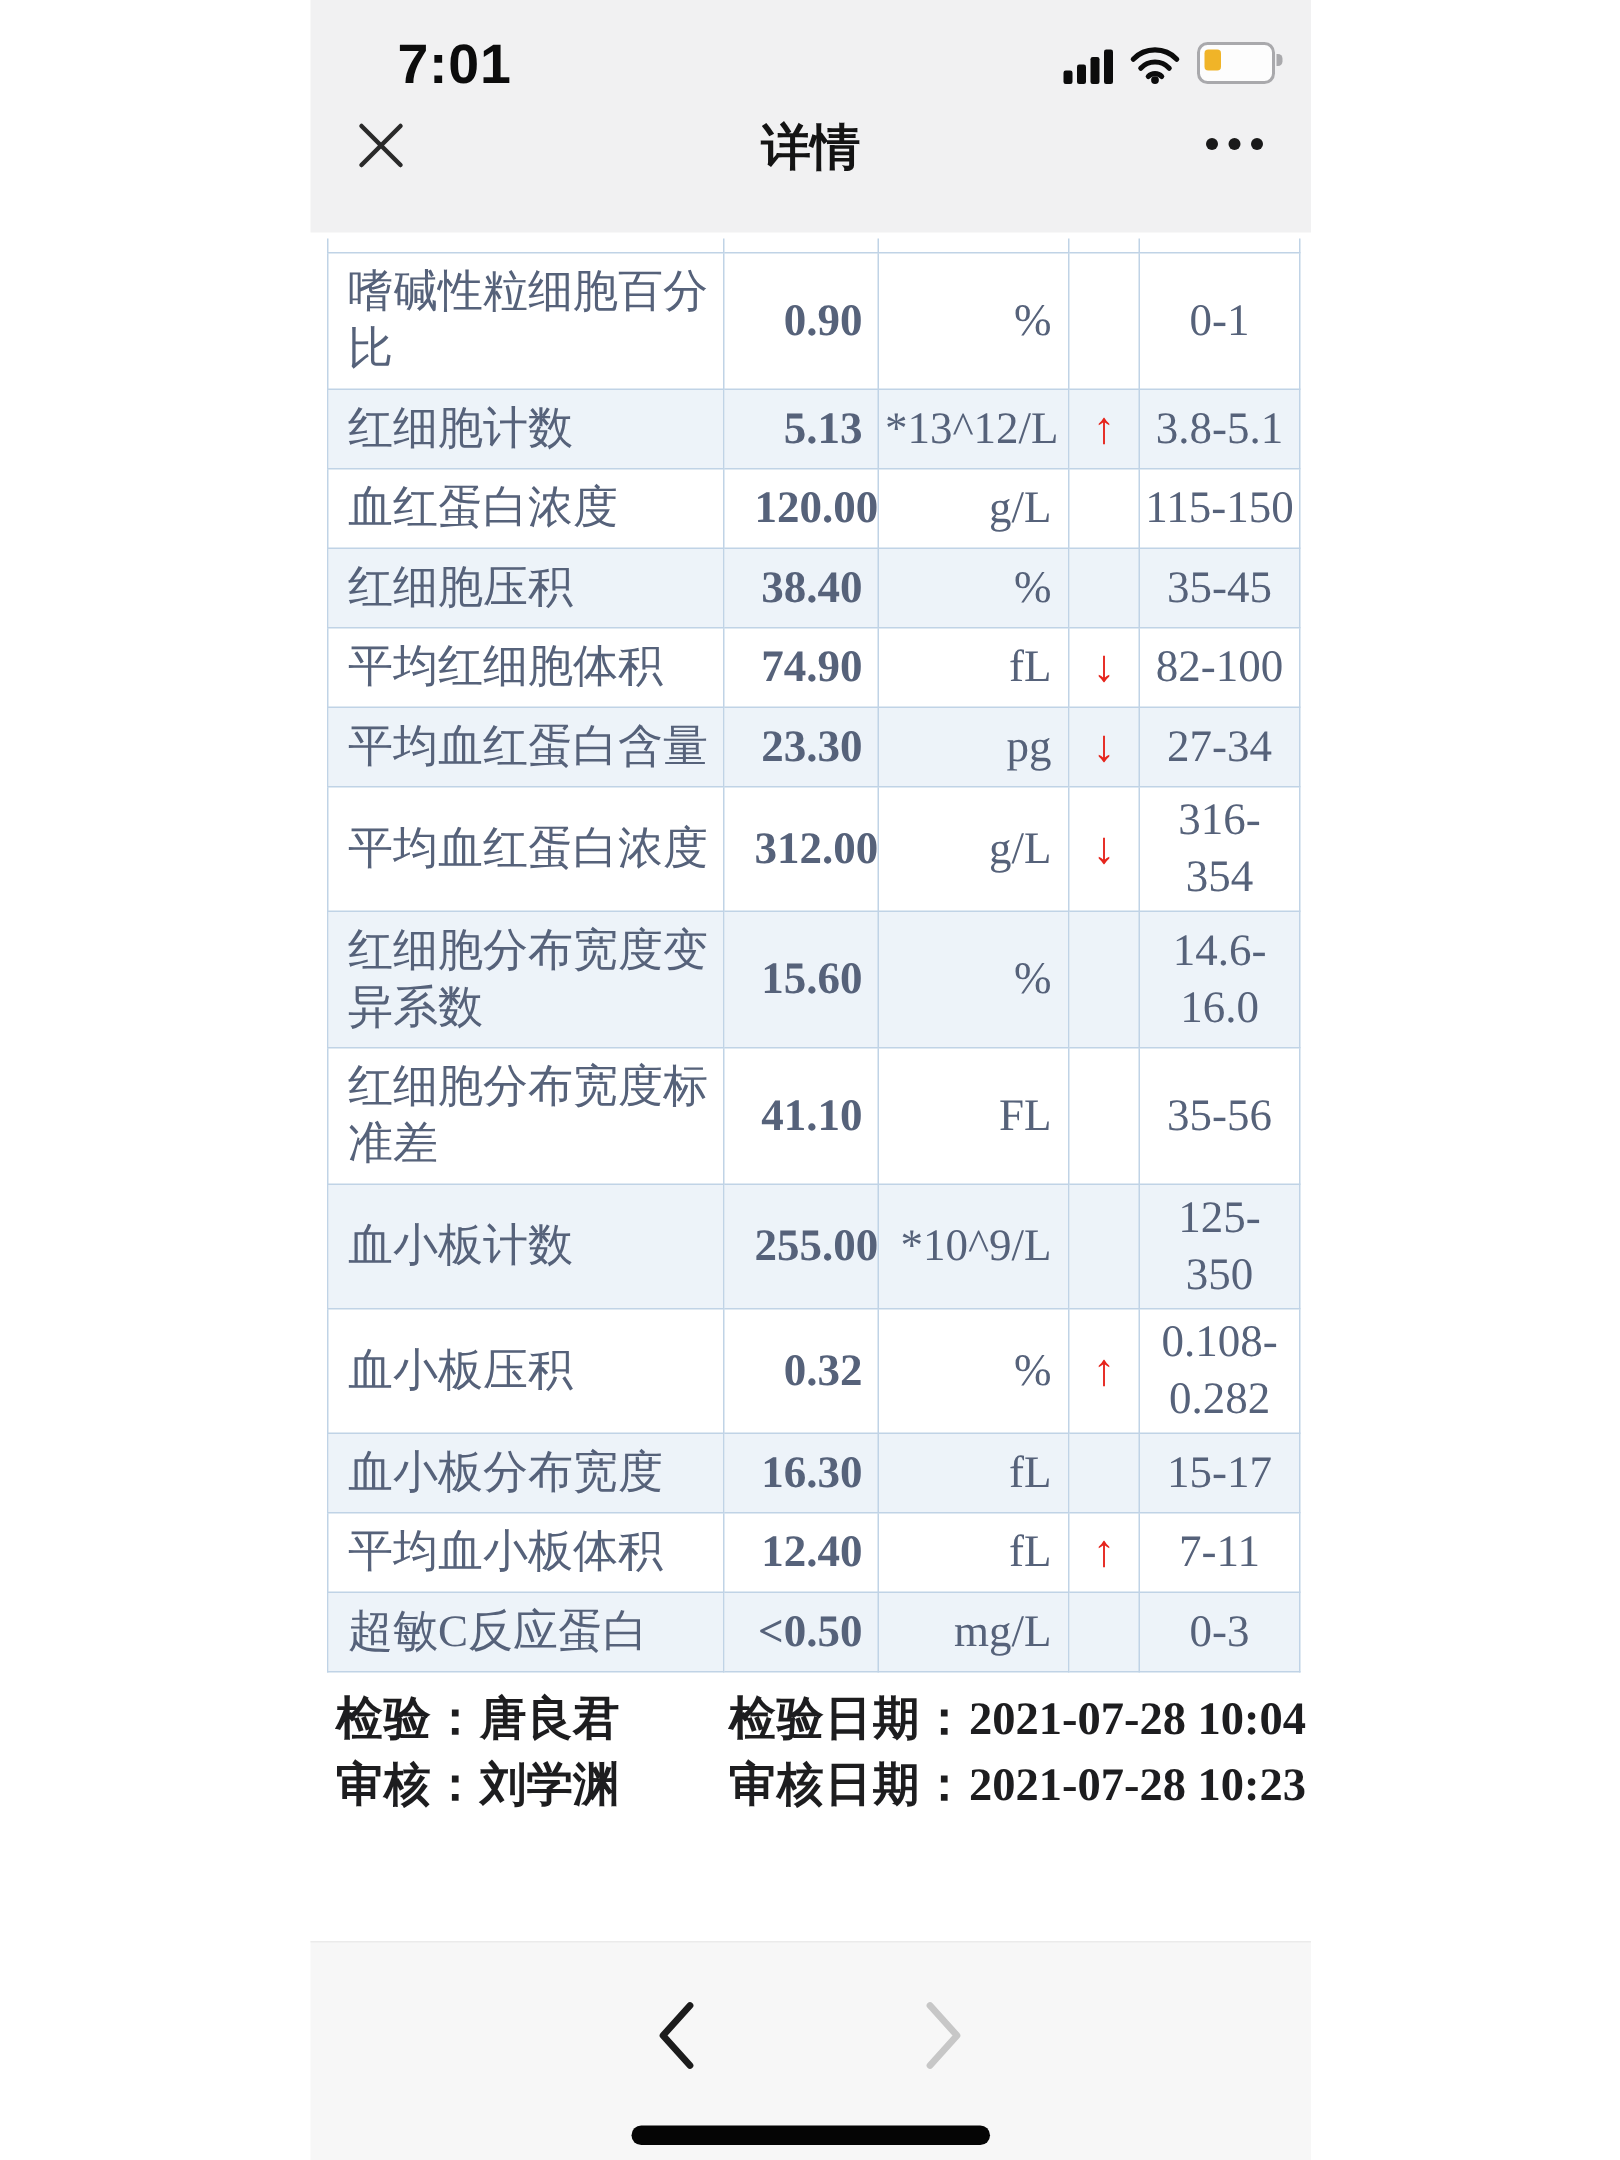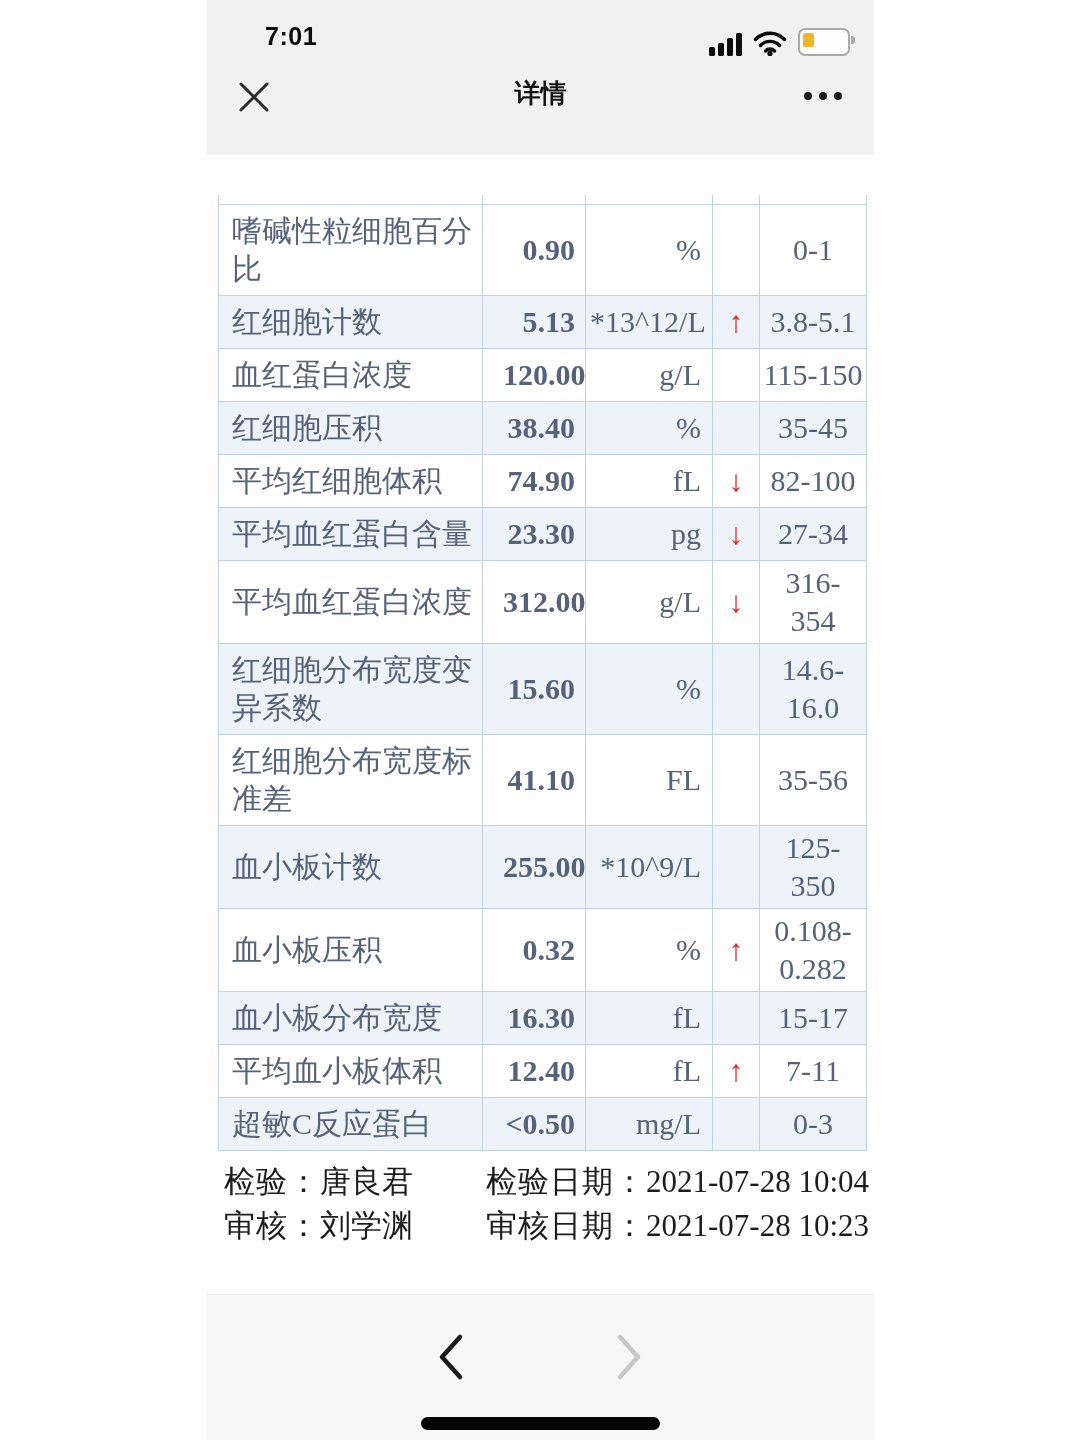--- a/index.html
+++ b/index.html
@@ -3,57 +3,57 @@
 <meta charset="utf-8">
 <style>
   html,body{margin:0;padding:0;background:#ffffff;}
   .canvas{position:relative;width:1080px;height:1440px;background:#ffffff;overflow:hidden;
           font-family:"Liberation Sans","DejaVu Sans",sans-serif;}
   .phone{position:absolute;left:207px;top:0;width:667px;height:1440px;background:#ffffff;}
 
   
   .chrome-top{position:absolute;left:0;top:0;width:667px;height:155px;background:#f1f1f2;}
   .statusbar{position:relative;height:62px;}
-  .status-time{position:absolute;left:58px;top:22px;font-size:25px;font-weight:600;color:#0c0c0c;letter-spacing:.5px;}
+  .status-time{position:absolute;left:58px;top:22px;font-size:37px;font-weight:600;color:#0c0c0c;letter-spacing:.5px;}
   .status-icons{position:absolute;right:24px;top:28px;display:flex;align-items:flex-end;gap:11px;}
   .sig{display:flex;align-items:flex-end;gap:3px;height:24px;}
   .sig i{display:block;width:6px;background:#0c0c0c;border-radius:1.5px;}
   .sig i:nth-child(1){height:9px;}.sig i:nth-child(2){height:13px;}
   .sig i:nth-child(3){height:18px;}.sig i:nth-child(4){height:23px;}
   .wifi-svg{display:block;}
   .battery{position:relative;width:48px;height:24px;border:2px solid #a9a9ac;border-radius:7px;background:#fdfdfd;}
   .battery .fill{position:absolute;left:3px;top:3px;width:11px;height:14px;border-radius:2.5px;background:var(--battery-yellow,#f0b428);}
   .battery .nub{position:absolute;right:-7px;top:6px;width:4px;height:8px;border-radius:0 3px 3px 0;background:#a9a9ac;}
 
   .navbar{position:relative;height:93px;}
   .close-x{position:absolute;left:30px;top:18px;width:34px;height:34px;cursor:pointer;}
-  .nav-title{position:absolute;left:0;right:0;top:14px;text-align:center;font-size:26px;font-weight:600;color:#141414;}
+  .nav-title{position:absolute;left:0;right:0;top:14px;text-align:center;font-size:33px;font-weight:600;color:#141414;}
   .more-dots{position:absolute;right:32px;top:30px;display:flex;gap:7px;cursor:pointer;}
   .more-dots i{width:8px;height:8px;border-radius:50%;background:#1a1a1a;display:block;}
 
   
-  .content{position:absolute;left:0;top:155px;width:667px;margin-top:36px;}
+  .content{position:absolute;left:0;top:155px;width:667px;}
   table.lab{border-collapse:collapse;table-layout:fixed;width:648px;margin:4px 0 0 11px;
             font-family:"Liberation Serif","DejaVu Serif",serif;color:#56627a;}
   col.c-name{width:264px;}col.c-value{width:103px;}col.c-unit{width:127px;}
   col.c-flag{width:47px;}col.c-range{width:107px;}
   table.lab td{border:1px solid #c0d3e6;font-size:30px;line-height:38px;vertical-align:middle;
                overflow:hidden;}
   tr.sliver td{height:9px;border-top:none;padding:0;}
   tr.alt{background:#edf3f9;}
   td.name{text-align:left;padding:7px 6px 7px 13px;white-space:pre-line;}
   td.value{text-align:right;padding:7px 10px 7px 20px;white-space:nowrap;font-weight:bold;}
   td.unit{text-align:right;padding:7px 11px 7px 4px;white-space:nowrap;}
   td.flag{text-align:center;padding:7px 0;color:var(--accent-red,#e6251d);font-size:32px;}
   td.range{text-align:center;padding:3px 3px;white-space:pre-line;}
 
   
   .report-footer{margin:9px 0 0 17px;font-family:"Liberation Serif","DejaVu Serif",serif;
                  color:#1d1d1f;font-size:31px;}
-  .footer-line{display:flex;line-height:44px;}
+  .footer-line{display:flex;line-height:44px;font-weight:bold;}
   .f-left{width:262px;flex:none;}
   .f-label{letter-spacing:1px;}
 
   
   .bottom-nav{position:absolute;left:0;bottom:0;width:667px;height:145px;background:#f7f7f7;
               border-top:1px solid #ebebeb;}
   .chev{position:absolute;top:38px;width:30px;height:48px;cursor:pointer;}
   .chev.back{left:229px;}
   .chev.fwd{left:407px;}
   .home-indicator{position:absolute;left:214px;top:122px;width:239px;height:13px;border-radius:7px;background:#050505;}

